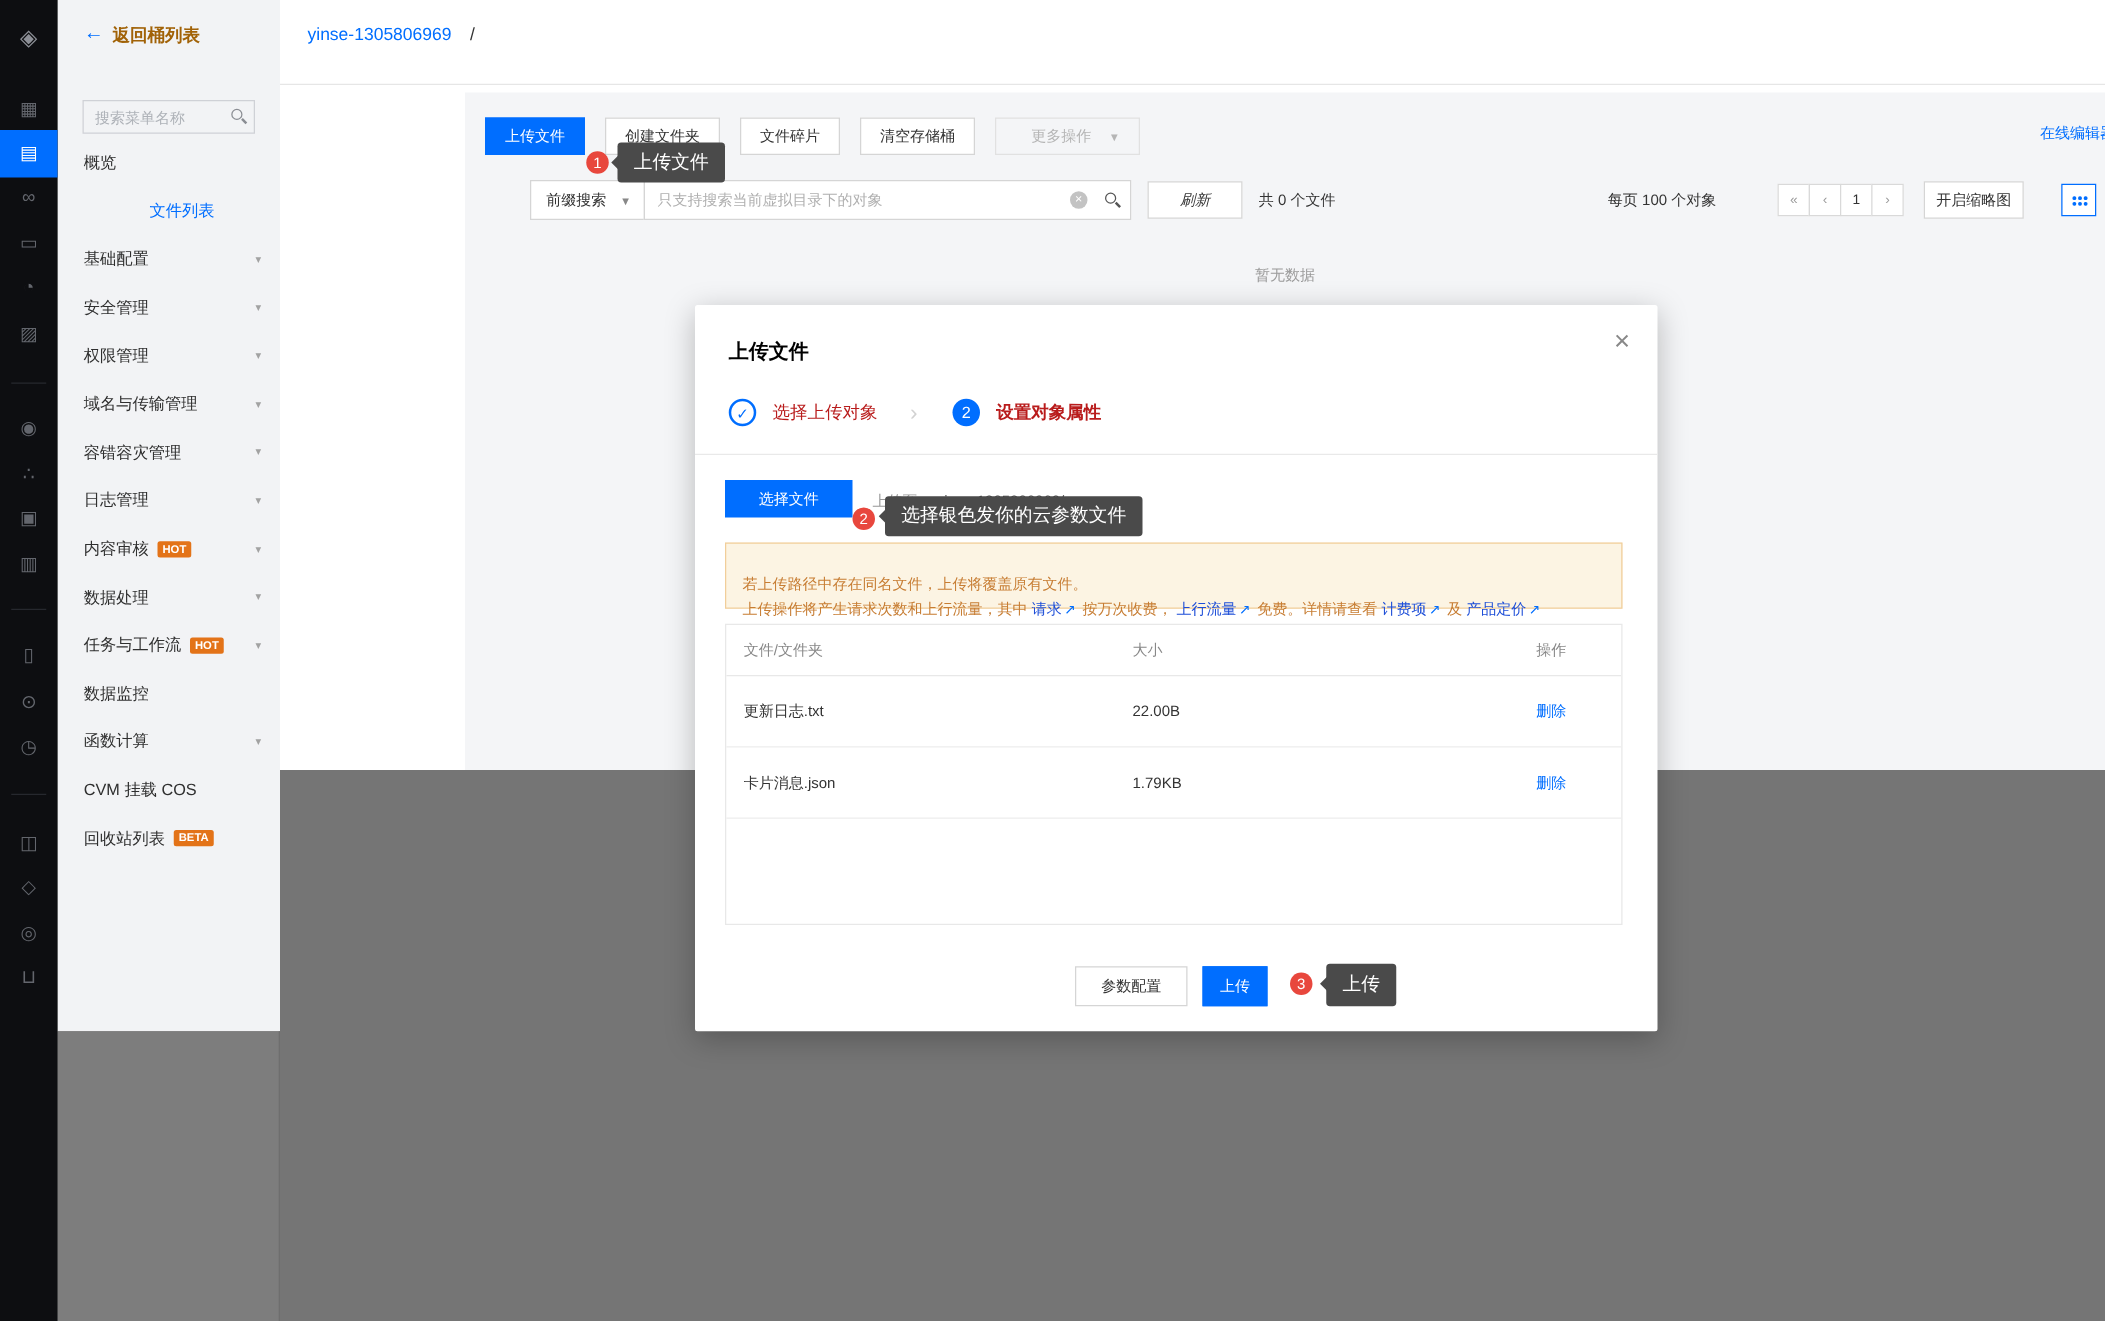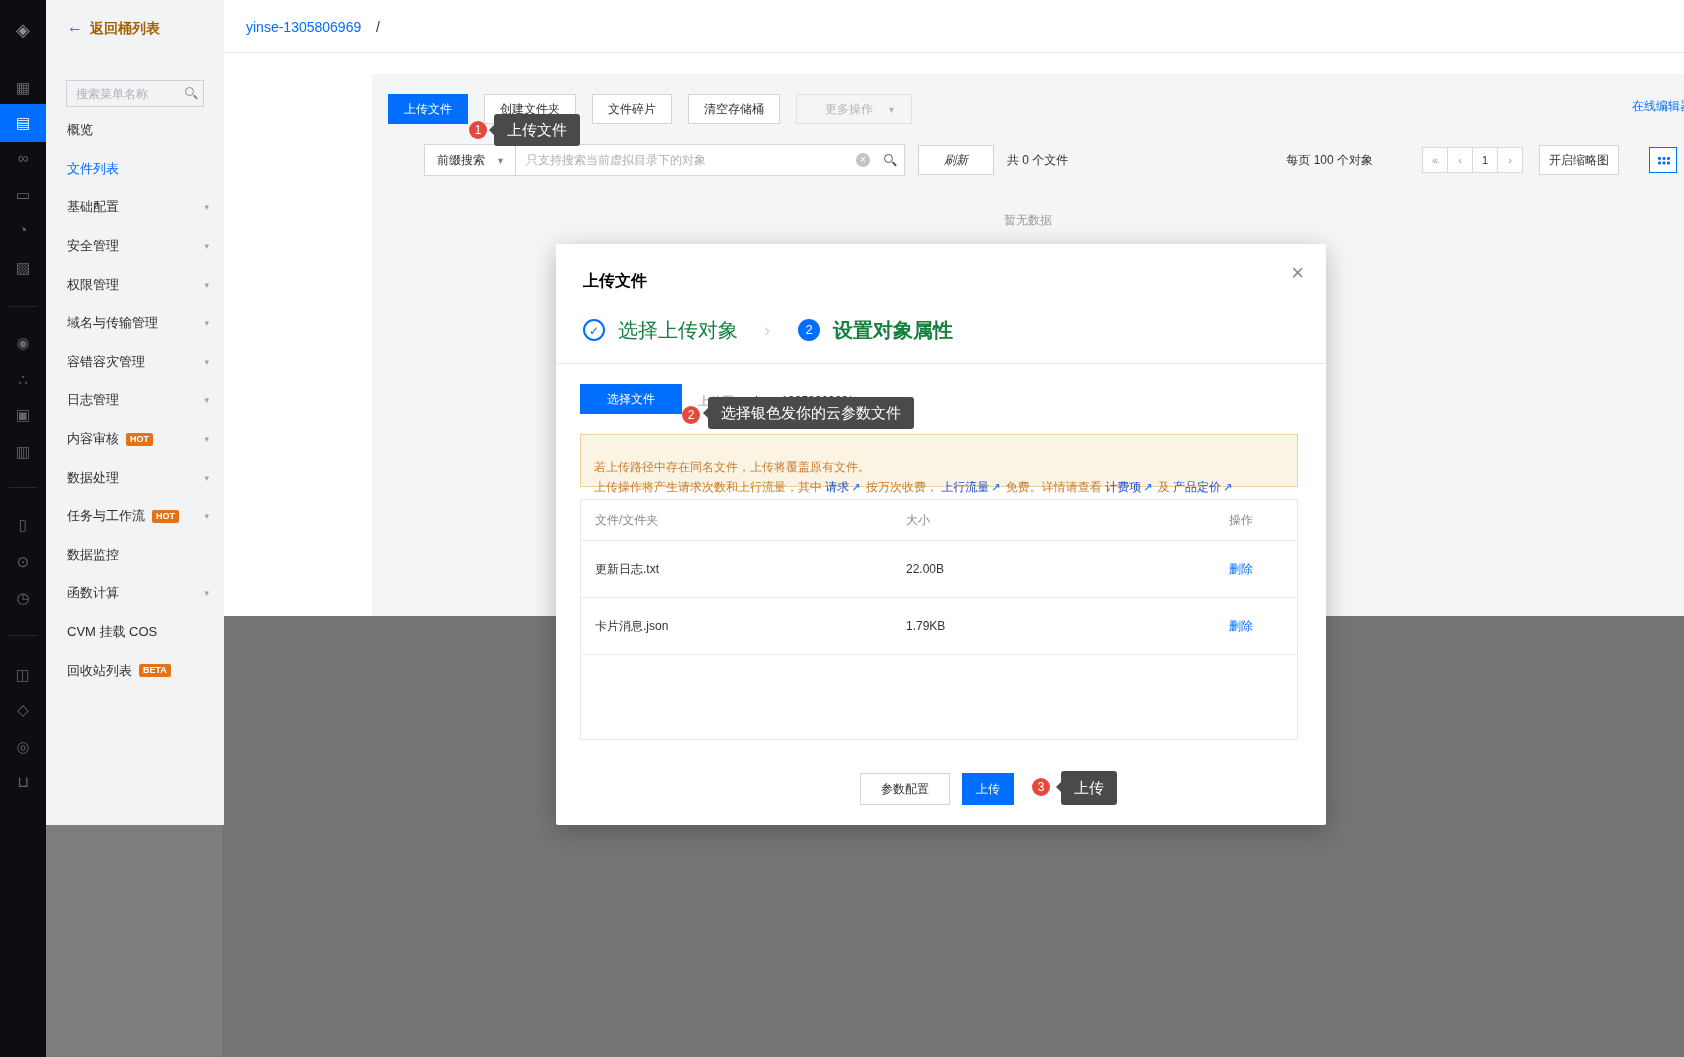--- a/index.html
+++ b/index.html
@@ -26,28 +26,28 @@
                background:transparent;}
   .side-search input{position:absolute;left:0;top:0;width:112px;height:25px;border:0;background:transparent;
                padding:0 0 0 9px;font-size:12px;color:#333;outline:none;font-family:inherit;}
   .side-search input::placeholder{color:#aeb2b8;}
   .mag{position:absolute;right:9px;top:6px;width:9px;height:9px;border:1.5px solid #8a8d93;border-radius:50%;}
   .mag::after{content:"";position:absolute;left:7px;top:8px;width:5px;height:1.5px;background:#8a8d93;
               transform:rotate(45deg);}
   .side-menu{position:absolute;left:0;top:111px;width:178px;margin:0;padding:0;list-style:none;}
   .side-menu li{position:relative;height:38.6px;display:flex;align-items:center;padding-left:21px;
                 font-size:13px;color:#2f2f2f;cursor:pointer;}
-  .side-menu li.active{color:#006eff;}
+  .side-menu li.active{color:#006eff;justify-content:center;}
   .side-badge{margin-left:7px;background:#e37318;color:#fff;font-size:9px;font-weight:bold;
               padding:2px 4px;border-radius:2px;line-height:1;}
   .side-chev{position:absolute;right:15px;color:#a2a2a2;font-size:9px;}
 
   
   .content{position:absolute;left:224px;top:0;width:1460px;height:616px;background:#fff;z-index:1;}
-  .crumbbar{position:absolute;left:0;top:0;right:0;height:53px;border-bottom:1px solid #e6e6e6;}
+  .crumbbar{position:absolute;left:0;top:0;right:0;height:68px;border-bottom:1px solid #e6e6e6;}
   .crumb-bucket{position:absolute;left:22px;top:19px;color:#006eff;font-size:14px;cursor:pointer;}
   .crumb-sep{position:absolute;left:152px;top:19px;color:#333;font-size:14px;}
 
   .panel{position:absolute;left:148px;top:74px;right:0;bottom:0;background:#f4f5f7;}
   .toolbar-row{position:absolute;left:16px;top:20px;display:flex;gap:16px;}
   .btn{height:30px;padding:0 15px;font-size:12px;line-height:28px;text-align:center;cursor:pointer;
        background:#fff;border:1px solid #d5d5d5;color:#333;white-space:nowrap;}
   .btn.primary{background:#006eff;border-color:#006eff;color:#fff;}
   .btn.disabled{color:#b5b5b5;border-color:#e1e1e1;background:transparent;cursor:default;padding-left:28px;}
   .caret{font-size:9px;color:#b5b5b5;margin-left:14px;}
@@ -85,21 +85,21 @@
 
   
   .modal{position:absolute;left:556px;top:244px;width:770px;height:581px;background:#fff;z-index:10;
          box-shadow:0 6px 24px rgba(0,0,0,.25);border-radius:2px;}
   .m-title{position:absolute;left:27px;top:27px;font-size:16px;font-weight:bold;color:#000;}
   .m-close{position:absolute;right:22px;top:18px;font-size:22px;color:#888;cursor:pointer;line-height:1;}
   .m-steps{position:absolute;left:27px;top:71px;height:30px;display:flex;align-items:center;}
   .step-circle{width:22px;height:22px;border-radius:50%;text-align:center;flex:none;}
   .step-done{border:2px solid #006eff;color:#006eff;font-size:12px;font-weight:bold;line-height:20px;background:#fff;}
   .step-active{background:#006eff;color:#fff;font-size:13px;line-height:22px;}
-  .step-label{margin-left:13px;font-size:20px;color:#15803d;}
+  .step-label{margin-left:13px;font-size:14px;color:#b91c1c;}
   .step-label.bold{font-weight:bold;}
   .step-chev{margin-left:26px;color:#d2d2d2;font-size:18px;line-height:1;}
   .step-circle.step-active{margin-left:28px;}
   .m-steps-div{position:absolute;left:0;right:0;top:119px;border-top:1px solid #e9e9e9;}
 
   .m-choose{position:absolute;left:24px;top:140px;width:102px;height:30px;background:#006eff;color:#fff;
             font-size:12px;line-height:30px;text-align:center;cursor:pointer;}
   .m-upload-to{position:absolute;left:142px;top:149px;font-size:12px;}
   .m-upload-to .lbl{color:#999;}
   .m-upload-to .val{color:#333;margin-left:12px;}

